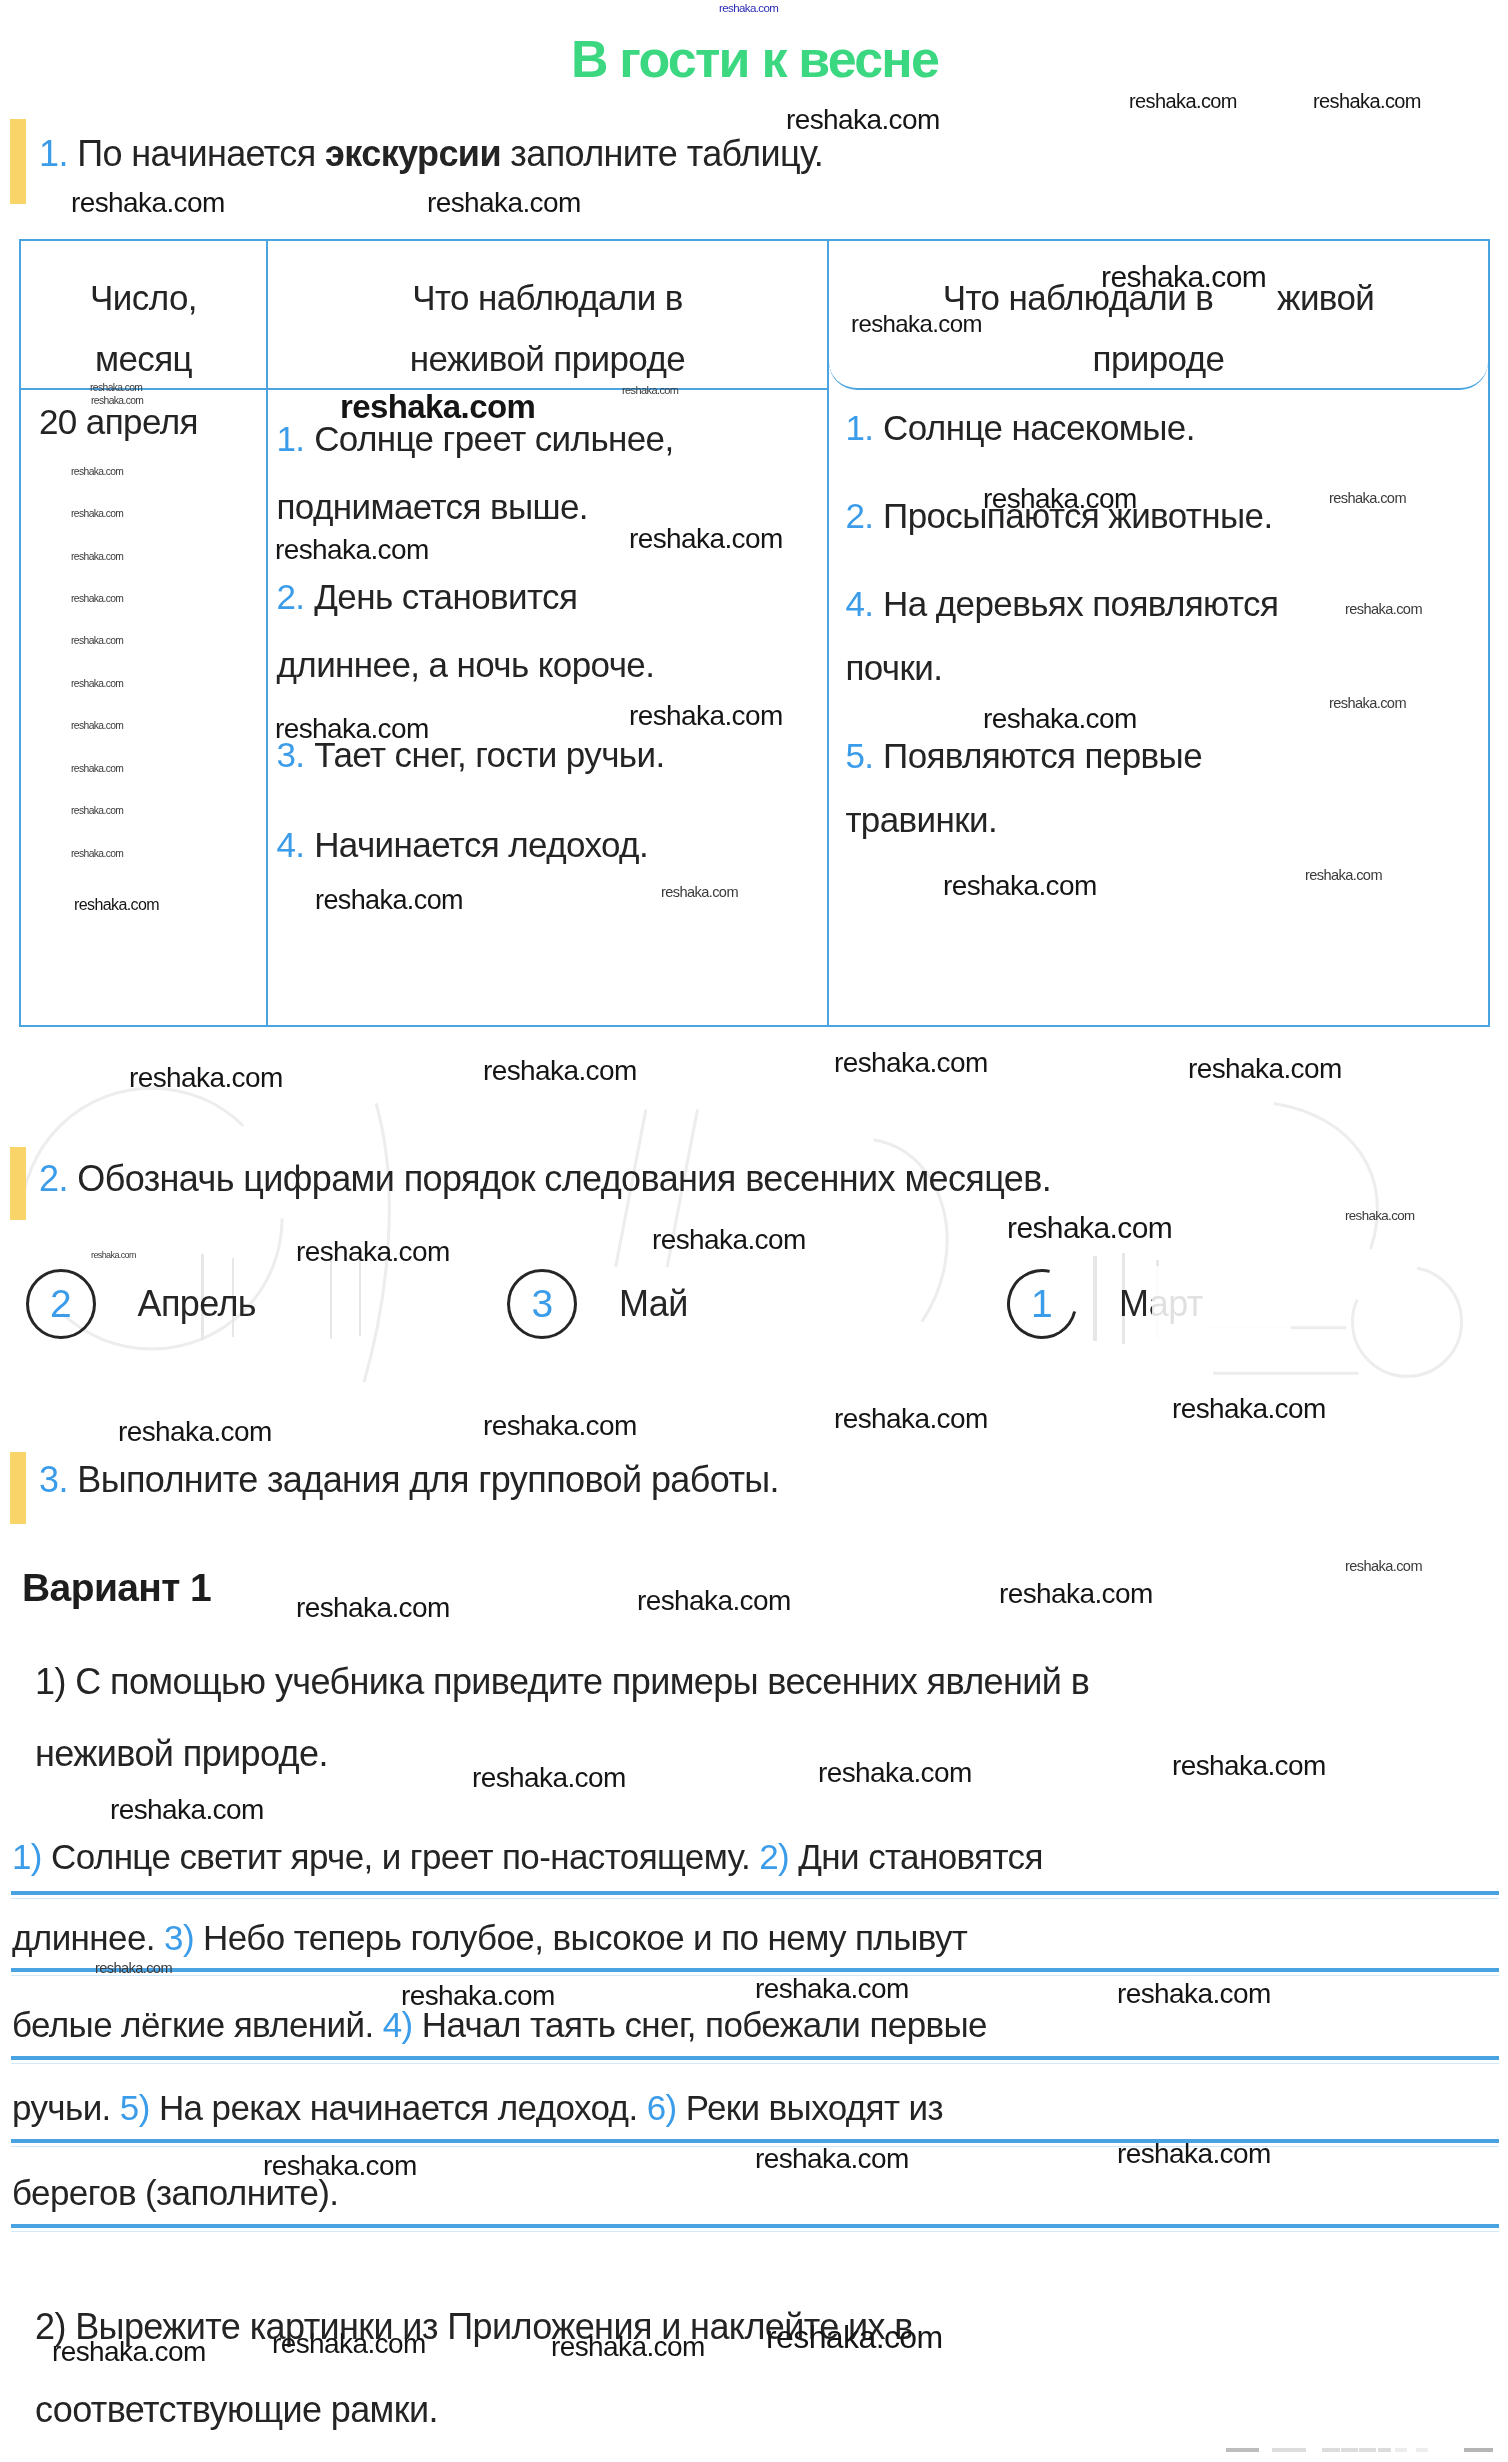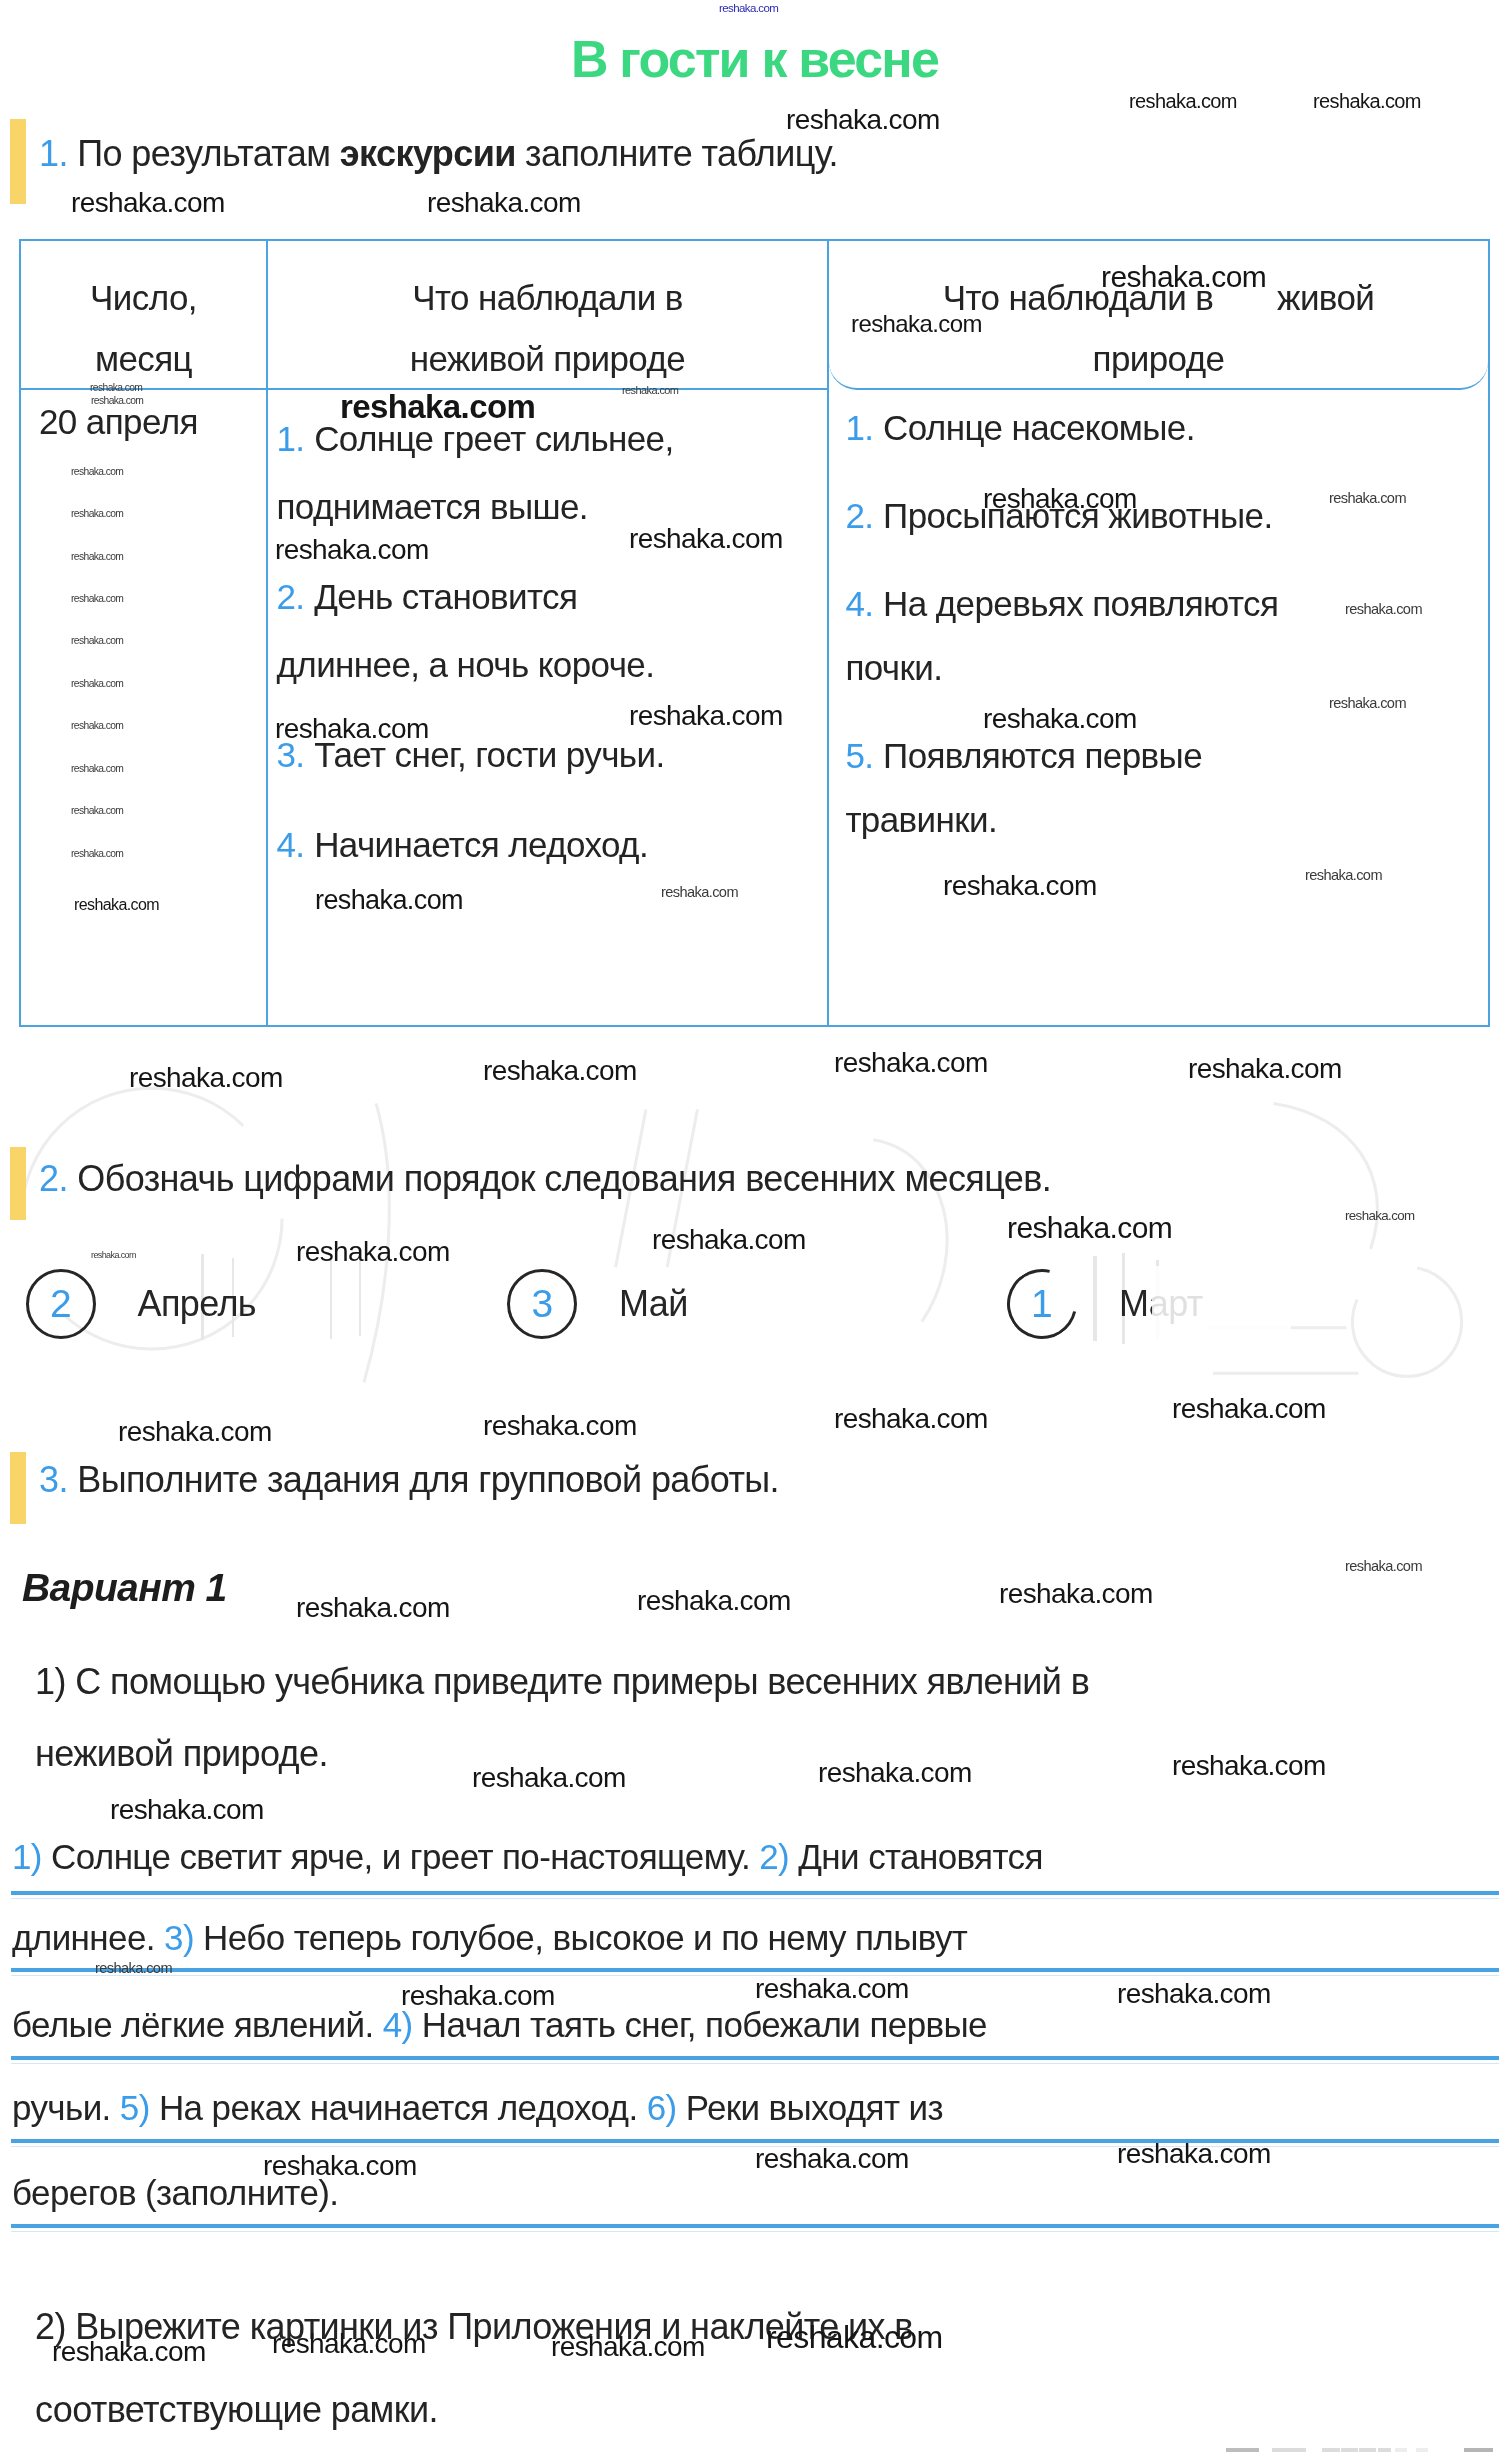--- a/index.html
+++ b/index.html
@@ -72,21 +72,21 @@
 
 <div class="layer">
 
   <span class="wm navy" style="left:719px;top:2.4px;font-size:11.5px;">reshaka.com</span>
 
   <div class="page-title">В гости к весне</div>
 
   <div class="yellow-bar" style="left:9.7px;top:119px;height:85px;"></div>
   <div class="task-line" style="left:39px;top:133px;">
     <span class="blue">1.</span>
-    <span>По результатам </span><span class="bold">экскурсии</span><span> заполните таблицу.</span>
+    <span>По начинается </span><span class="bold">экскурсии</span><span> заполните таблицу.</span>
   </div>
 
   <div class="tbl">
     <div class="tcell cell1 hdr pre">Число,
 месяц</div>
     <div class="tcell cell2 hdr pre">Что наблюдали в
 неживой природе</div>
     <div class="tcell cell3 hdr pre last">Что наблюдали в       живой
 природе</div>
     <div class="tcell cell1 body date-cell">
@@ -144,21 +144,21 @@
   <div class="sliver" style="left:1093px;top:1256px;width:3.6px;height:85px;"></div>
   <div class="sliver" style="left:1122px;top:1253px;width:3px;height:91px;"></div>
   <div class="sliver" style="left:1156px;top:1260px;width:3px;height:79px;"></div>
 
   <div class="yellow-bar" style="left:9.7px;top:1452px;height:72px;"></div>
   <div class="task-line" style="left:39px;top:1459px;">
     <span class="blue">3.</span>
     <span>Выполните задания для групповой работы.</span>
   </div>
 
-  <div class="variant-title" style="left:22px;top:1566px;font-style:italic;">Вариант 1</div>
+  <div class="variant-title" style="left:22px;top:1566px;">Вариант 1</div>
 
   <div class="task-line pre" style="left:35px;top:1646px;line-height:72px;white-space:pre-wrap;width:1455px;">1) С помощью учебника приведите примеры весенних явлений в
 неживой природе.</div>
 
   <div id="answers">
       <div class="ans-line" style="top: 1837px;"><span class="blue">1)</span><span> Солнце светит ярче, и греет по-настоящему. </span><span class="blue">2)</span><span> Дни становятся</span></div>
       <div class="rule" style="top: 1891px;"></div>
       <div class="ans-line" style="top: 1918px;"><span>длиннее. </span><span class="blue">3)</span><span> Небо теперь голубое, высокое и по нему плывут</span></div>
       <div class="rule" style="top: 1968px;"></div>
       <div class="ans-line" style="top: 2005px;"><span>белые лёгкие явлений. </span><span class="blue">4)</span><span> Начал таять снег, побежали первые</span></div>

